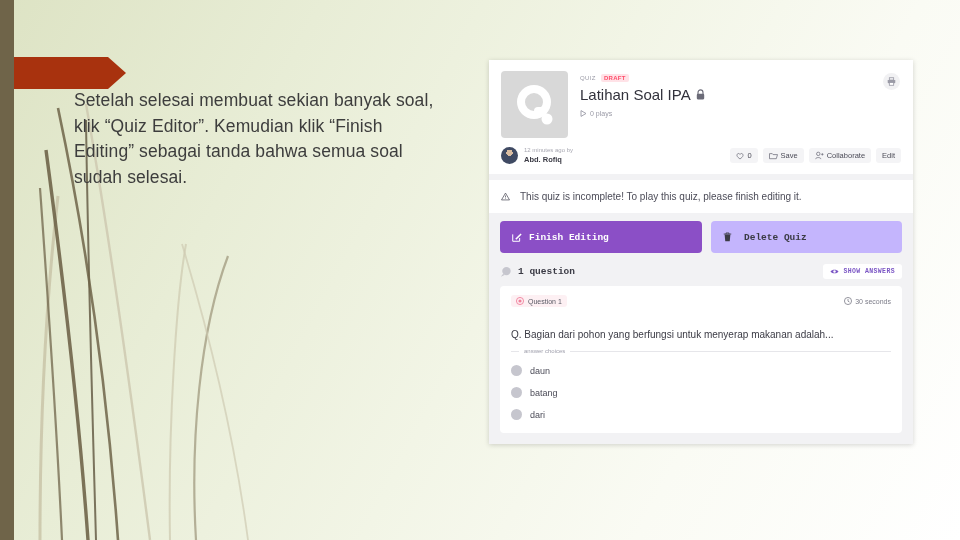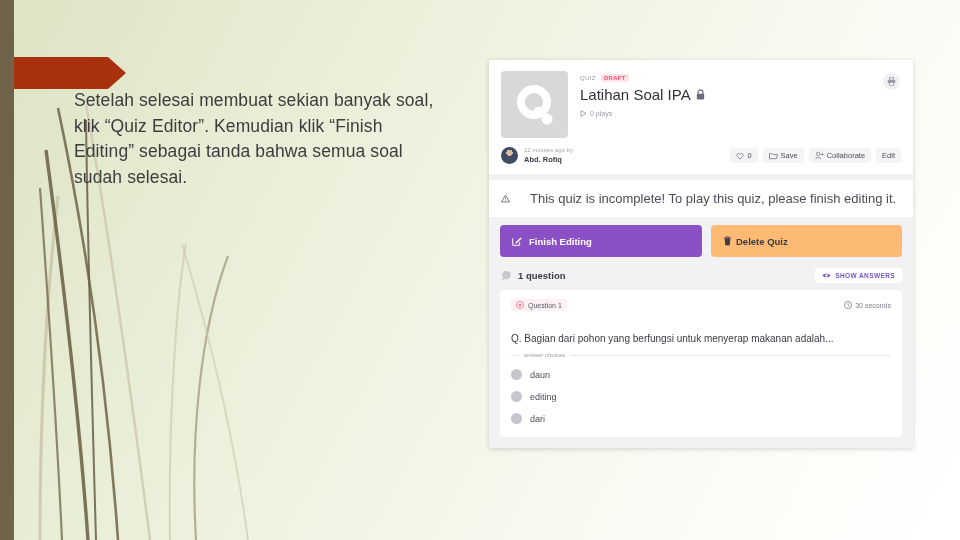--- a/index.html
+++ b/index.html
@@ -103,36 +103,36 @@
   .act-group { display: flex; align-items: center; gap: 5px; }
   .act {
     background: #f4f4f6; border-radius: 3px;
     padding: 3px 6px; font-size: 7.5px; color: #4c4c58;
     display: flex; align-items: center; gap: 3px; white-space: nowrap;
   }
 
   
   .warn {
     margin-top: 6px; padding: 11px 12px;
-    display: flex; align-items: center; gap: 20px;
-    font-size: 13px; color: #4c4c58;
+    display: flex; align-items: center; gap: 10px;
+    font-size: 10px; color: #4c4c58;
   }
 
   
   .actions { display: flex; gap: 9px; padding: 8px 0 0 0; }
   .btn-primary {
     flex: 0 0 202px; height: 32px;
     background: #8b4fc6; border-radius: 4px; color: #fff;
     display: flex; align-items: center; gap: 7px;
     padding-left: 12px; font-size: 9.5px; font-weight: bold;
   }
   .btn-ghost {
     flex: 1; height: 32px;
-    background: #fdba74; border-radius: 4px; color: #3b3b45;
-    display: flex; align-items: center; gap: 4px;
+    background: #c4b5fd; border-radius: 4px; color: #3b3b45;
+    display: flex; align-items: center; gap: 12px;
     padding-left: 12px; font-size: 9.5px; font-weight: bold;
   }
 
   
   .qcount-bar {
     display: flex; align-items: center; justify-content: space-between;
     padding: 11px 2px 7px 4px;
   }
   .qcount { display: flex; align-items: center; gap: 6px; font-size: 9.5px; font-weight: bold; color: #3b3b45; }
   .show-ans {
@@ -156,21 +156,21 @@
     margin-top: 8px; font-size: 6px; color: #a0a0ad;
   }
   .ac-divider .ln { flex: 1; height: 1px; background: #e6e6ea; }
   .ac-divider .ln.short { flex: 0 0 8px; }
   .choices {
     display: grid; grid-template-columns: 1fr;
     row-gap: 11px; margin-top: 11px;
   }
   .choice { display: flex; align-items: center; gap: 8px; font-size: 9px; color: #4c4c58; }
   .bullet { width: 11px; height: 11px; border-radius: 50%; background: #c6c6ce; flex: 0 0 auto; }
-  .pad-x { padding-left: 11px; padding-right: 11px; }
+  .pad-x { padding-left: 11px; padding-right: 11px; font-family: Liberation Mono, monospace; }
 </style>
 </head>
 <body>
 
 <div id="slide">
 
   <svg id="grass" viewBox="0 0 300 540" preserveAspectRatio="none">
     <path d="M40 540 C40 420 46 300 58 196" stroke="#c9c4a8" stroke-width="3" fill="none" opacity=".85"></path>
     <path d="M62 540 C56 410 48 300 40 188" stroke="#6f6449" stroke-width="2.2" fill="none" opacity=".75"></path>
     <path d="M88 540 C78 400 62 270 46 150" stroke="#6f6449" stroke-width="3.4" fill="none" opacity=".9"></path>
@@ -337,21 +337,21 @@
         <span class="ln"></span>
       </div>
 
       <div class="choices">
         <div class="choice">
           <span class="bullet"></span>
           <span>daun</span>
         </div>
         <div class="choice">
           <span class="bullet"></span>
-          <span>editing</span>
+          <span>batang</span>
         </div>
         <div class="choice">
           <span class="bullet"></span>
           <span>dari</span>
         </div>
       </div>
     </div>
 
   </div>
 </div>

